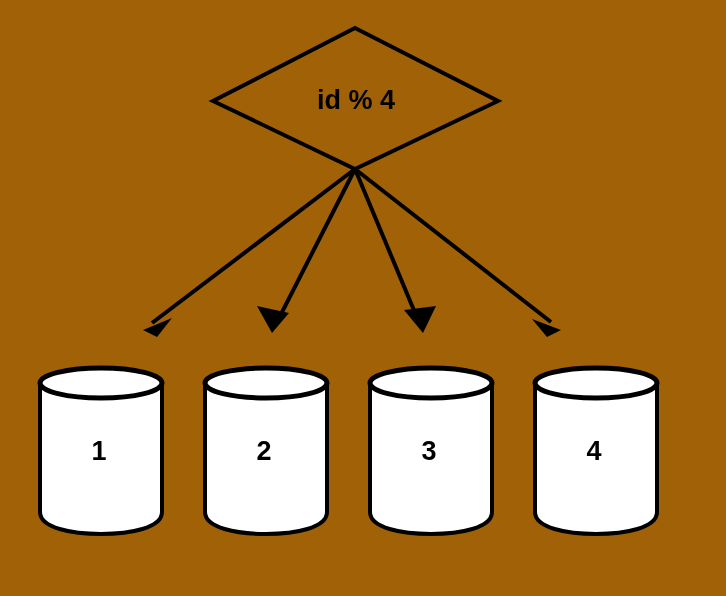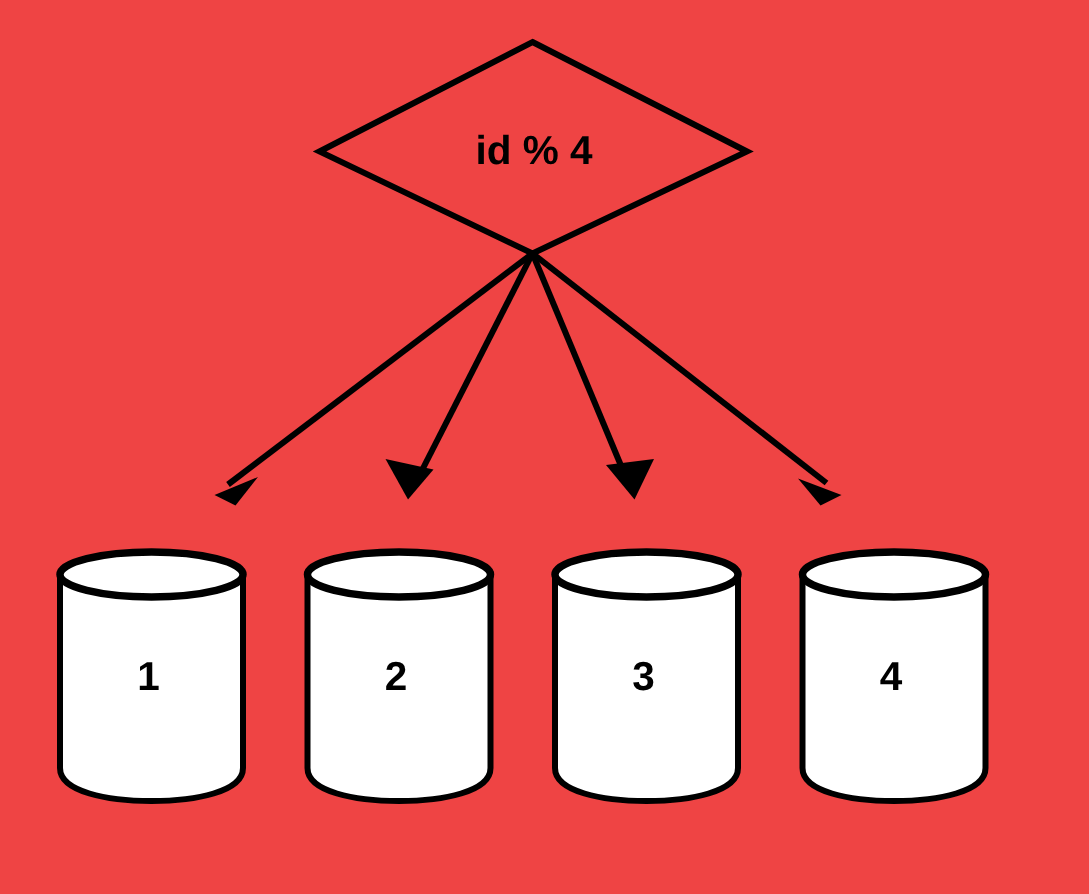--- a/index.html
+++ b/index.html
@@ -11,21 +11,21 @@
   body {
     width: 726px;
     height: 596px;
     font-family: "Liberation Sans", sans-serif;
     overflow: hidden;
   }
   #diagram-root {
     position: relative;
     width: 726px;
     height: 596px;
-    background: #ef4444;
+    background: #a16207;
   }
   #diagram-svg {
     position: absolute;
     top: 0;
     left: 0;
     width: 726px;
     height: 596px;
     display: block;
   }
   .shape-stroke {

